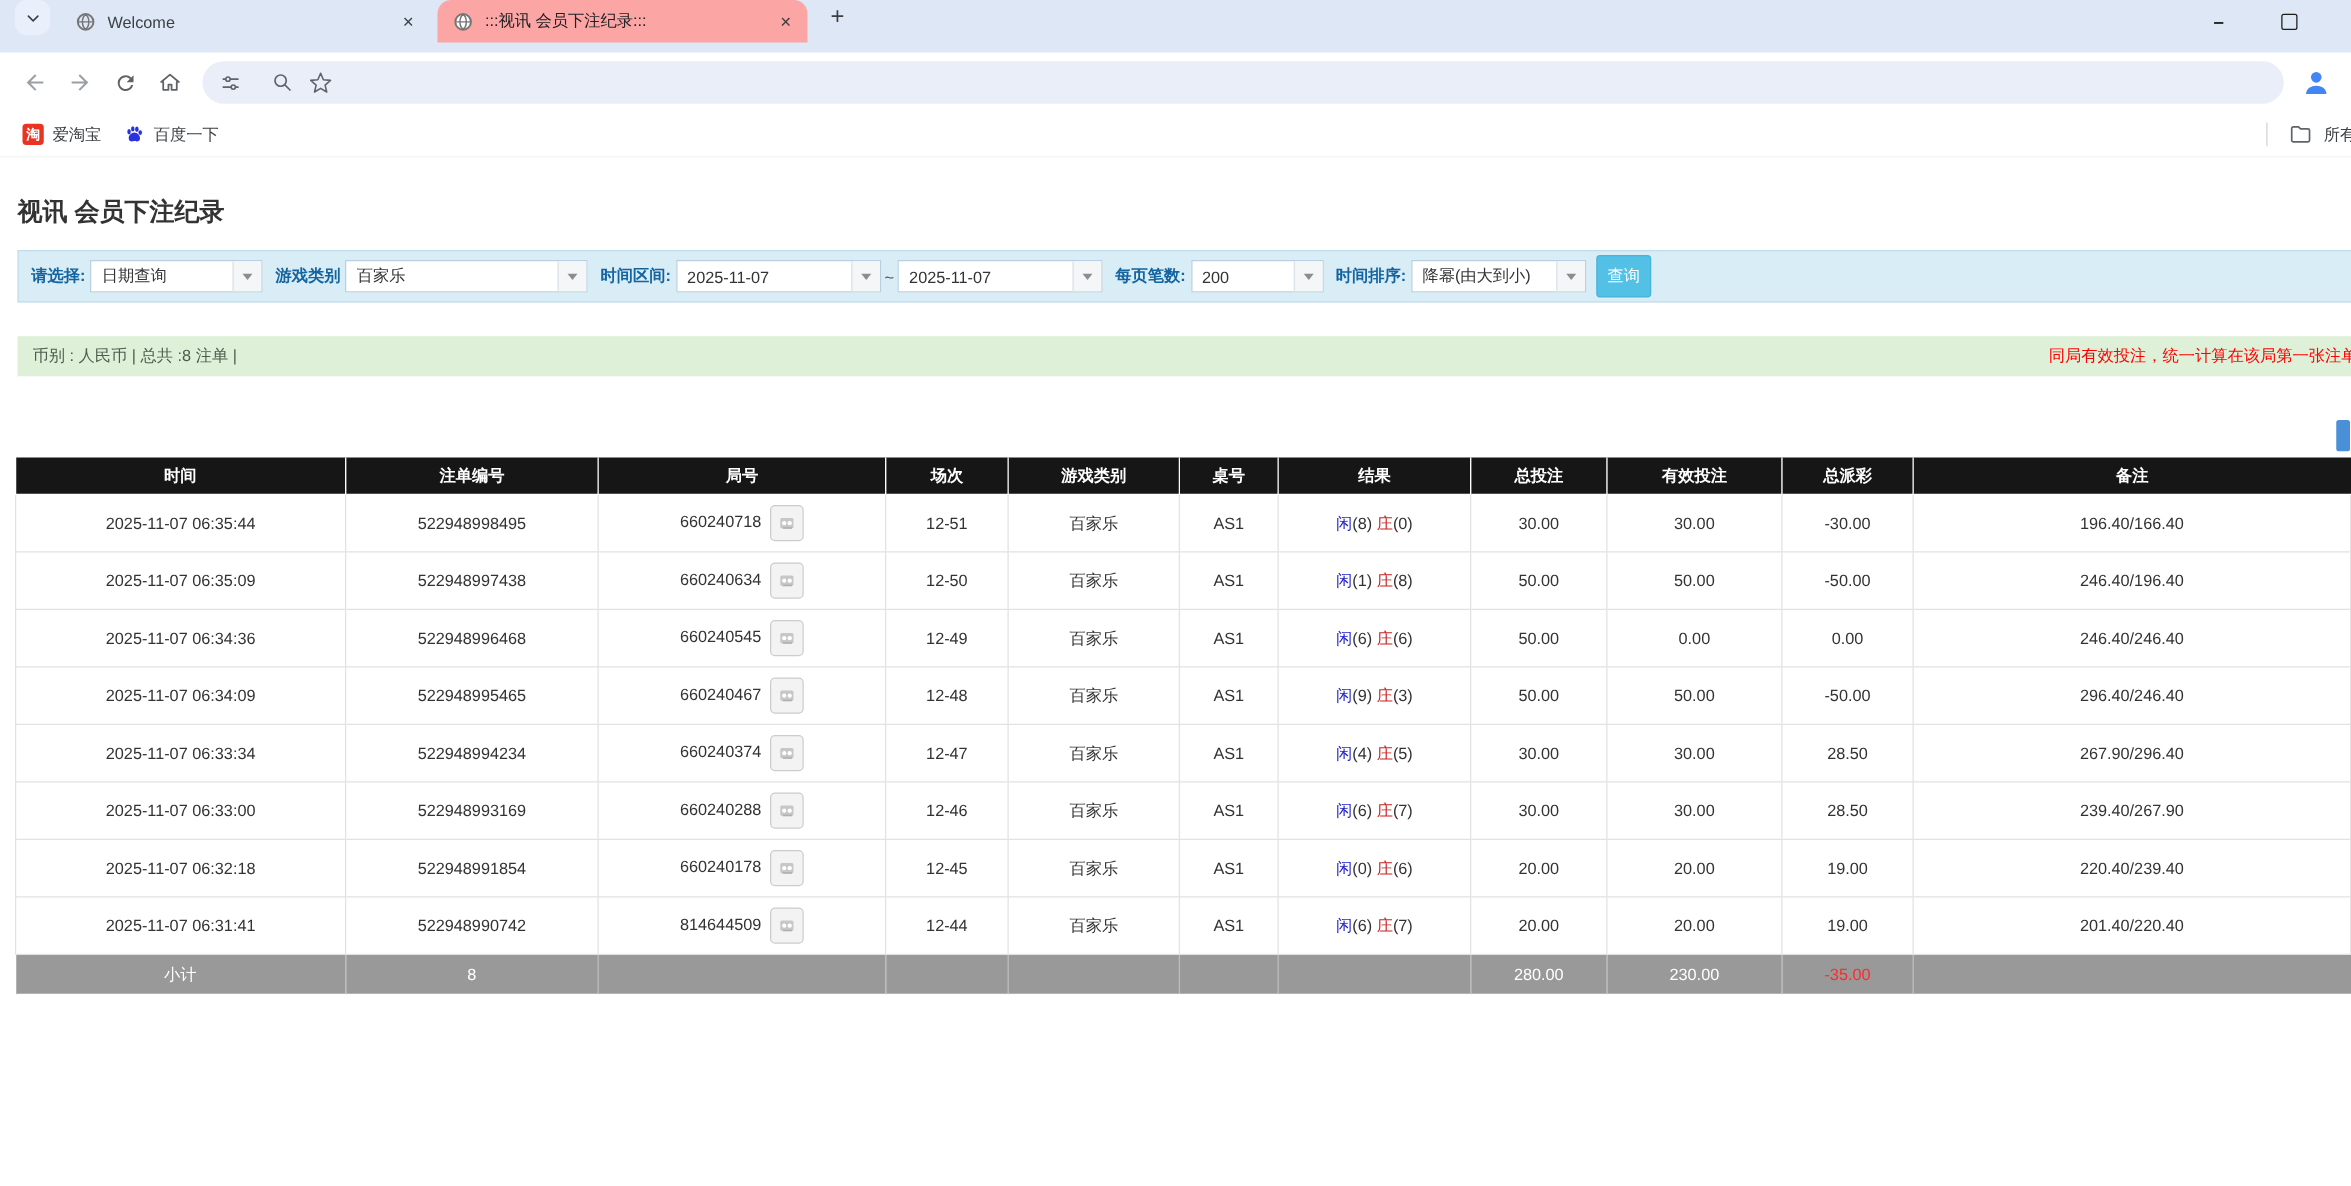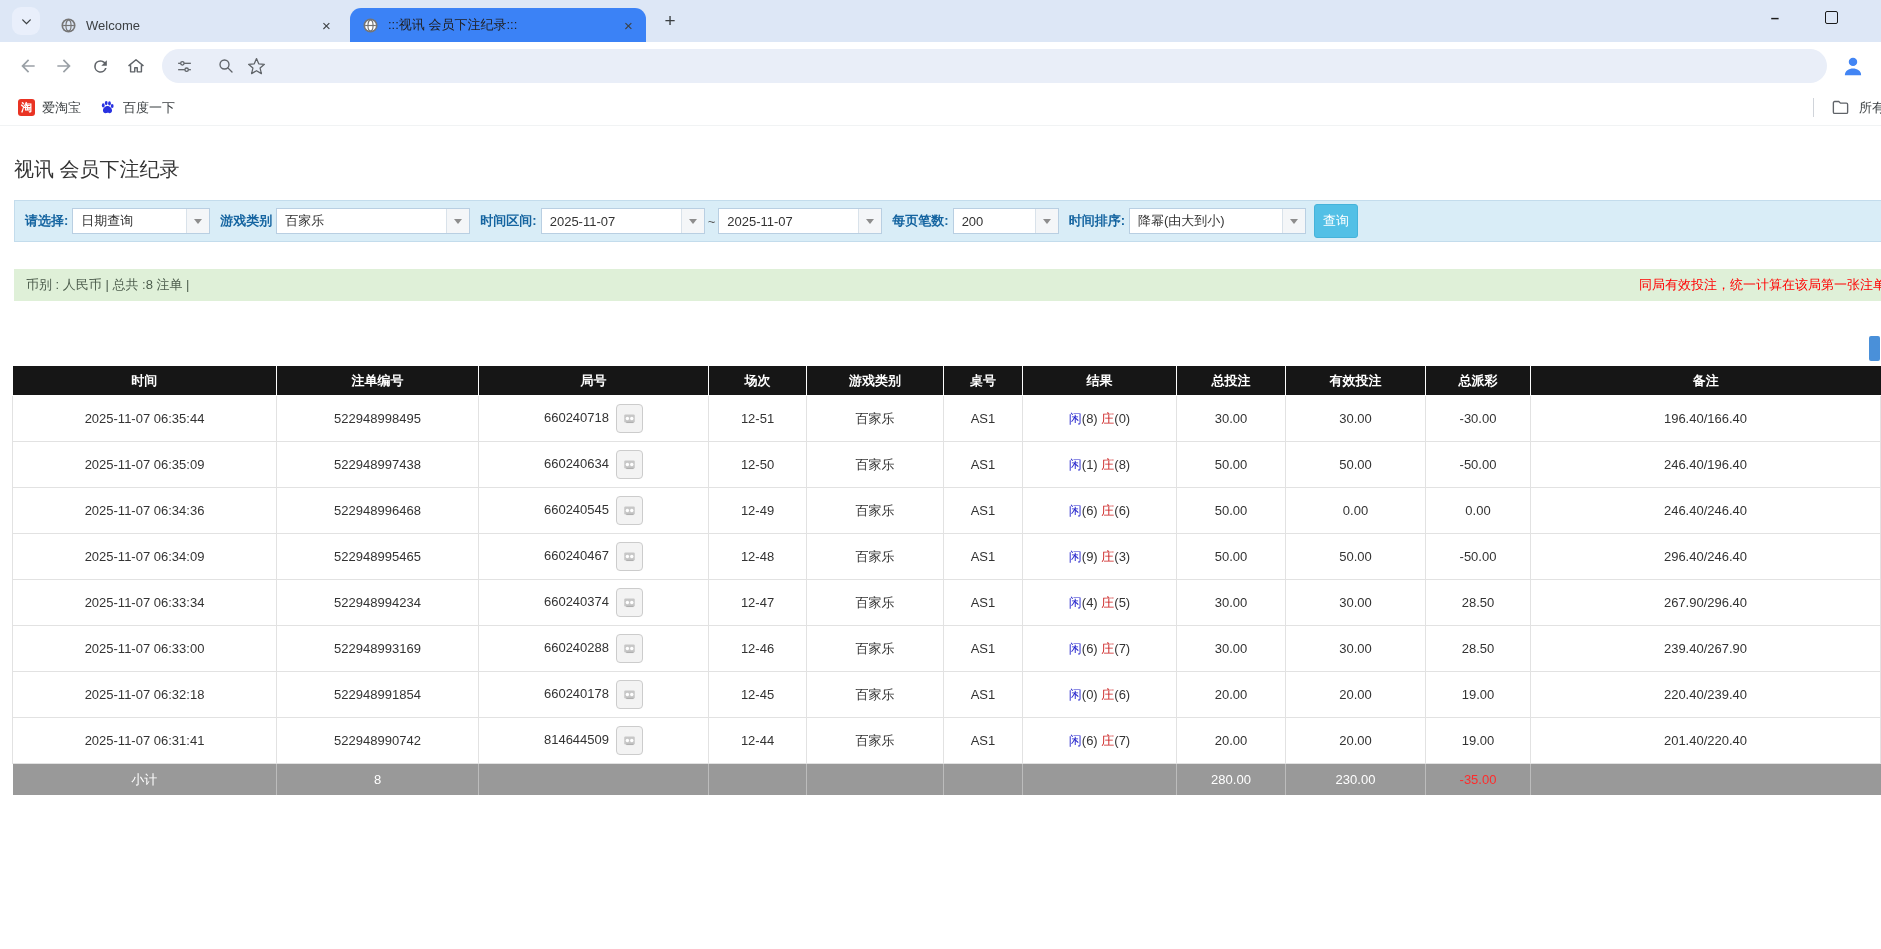--- a/index.html
+++ b/index.html
@@ -4,26 +4,26 @@
 <style>
   html,body{margin:0;padding:0}
   body{
     width:1881px;height:949px;overflow:hidden;background:#fff;
     font-family:"Liberation Sans","DejaVu Sans",sans-serif;
     -webkit-font-smoothing:antialiased;
   }
   .window{width:1881px;height:949px;position:relative;background:#fff}
 
   
-  .tabstrip{height:42px;background:#dde7f6;display:flex;align-items:flex-end;position:relative}
+  .tabstrip{height:42px;background:#dde7f6;display:flex;position:relative}
   .tab-search{width:28px;height:28px;margin:0 8px 7px 12px;border-radius:9px;background:#e9effb;
     display:flex;align-items:center;justify-content:center;flex:0 0 auto}
   .tab{height:34px;width:276px;display:flex;align-items:center;padding:0 8px 0 12px;
     border-radius:11px 11px 0 0;font-size:13px;color:#3c4043;flex:0 0 auto;margin-right:6px}
-  .tab.active{background:#3b82f6;color:#202124}
+  .tab.active{background:#fca5a5;color:#202124}
   .favicon{width:17px;height:17px;margin-right:9px;flex:0 0 auto;display:flex}
   .tab-title{flex:1;white-space:nowrap;overflow:hidden;text-overflow:clip}
   .tab-close{width:19px;height:19px;border-radius:50%;display:flex;align-items:center;justify-content:center;
     color:#3c4043;font-size:15px;line-height:1;flex:0 0 auto}
   .tab-close::before{content:"\00D7"}
   .newtab{width:28px;height:28px;margin:0 0 7px 4px;display:flex;align-items:center;justify-content:center;
     font-size:19px;color:#3c4043}
   .newtab::before{content:"+"}
   .wincontrols{position:absolute;right:-34px;top:0;height:34px;display:flex}
   .wc{width:56px;height:34px;display:flex;align-items:center;justify-content:center;color:#1b1b1b;font-size:15px}
@@ -46,34 +46,34 @@
     border-bottom:1px solid #f1f3f4}
   .bm{display:flex;align-items:center;gap:7px;font-size:13px;color:#3c4043;margin-left:18px}
   .tao-icon{width:17px;height:17px;background:#e93323;color:#fff;border-radius:3px;font-size:11px;font-weight:700;
     display:flex;align-items:center;justify-content:center}
   .bm-right{position:absolute;right:-30px;top:0;height:35px;display:flex;align-items:center;gap:9px;
     font-size:13px;color:#3c4043;white-space:nowrap}
   .bm-divider{width:1px;height:19px;background:#d0d4da;margin-right:8px}
 
   
   .content{padding:0 0 0 12px;position:relative}
-  .page-title{font-size:20px;font-weight:400;color:#333;margin:30px 0 17px 2px}
+  .page-title{font-size:20px;font-weight:700;color:#333;margin:30px 0 17px 2px}
 
   .filterbar{margin:0 -12px 0 2px;background:#d9edf7;border:1px solid #c3dcec;
     display:flex;align-items:center;padding:5px 8px;height:30px}
   .flabel{color:#1464a0;font-weight:700;font-size:13px;margin:0 4px 0 10px;white-space:nowrap}
   .flabel:first-child{margin-left:2px}
   .combo{display:flex;height:26px;background:#fff;border:1px solid #b9cfe2;box-sizing:border-box}
   .combo-text{flex:1;display:flex;align-items:center;padding:0 8px;font-size:13px;color:#333;
     white-space:nowrap;overflow:hidden}
   .combo-arrow{width:22px;border-left:1px solid #d9e2ea;background:#f4f6f8;display:flex;
     align-items:center;justify-content:center;flex:0 0 auto}
   .tri{width:0;height:0;border-left:4px solid transparent;border-right:4px solid transparent;
     border-top:5px solid #8d8d8d}
-  .w-mode{width:138px}.w-game{width:194px}.w-date{width:164px}.w-size{width:106px}.w-sort{width:177px}
+  .w-mode{width:138px}.w-game{width:194px}.w-date{width:164px}.w-size{width:106px}.w-sort{width:140px}
   .tilde{color:#555;font-size:13px;margin:0 3px}
   .search-btn{width:44px;height:34px;margin-left:8px;background:#53c0e6;border:1px solid #46b3da;
     border-radius:3px;color:#fff;font-size:13px;display:flex;align-items:center;justify-content:center}
 
   .summarybar{margin:27px -12px 0 2px;background:#dff0d8;height:32px;display:flex;align-items:center;
     justify-content:space-between;padding:0 12px;font-size:13px}
   .summary-left{color:#4d5d4d;white-space:nowrap}
   .summary-right{color:#f00;white-space:nowrap;margin-right:-18px}
 
   

